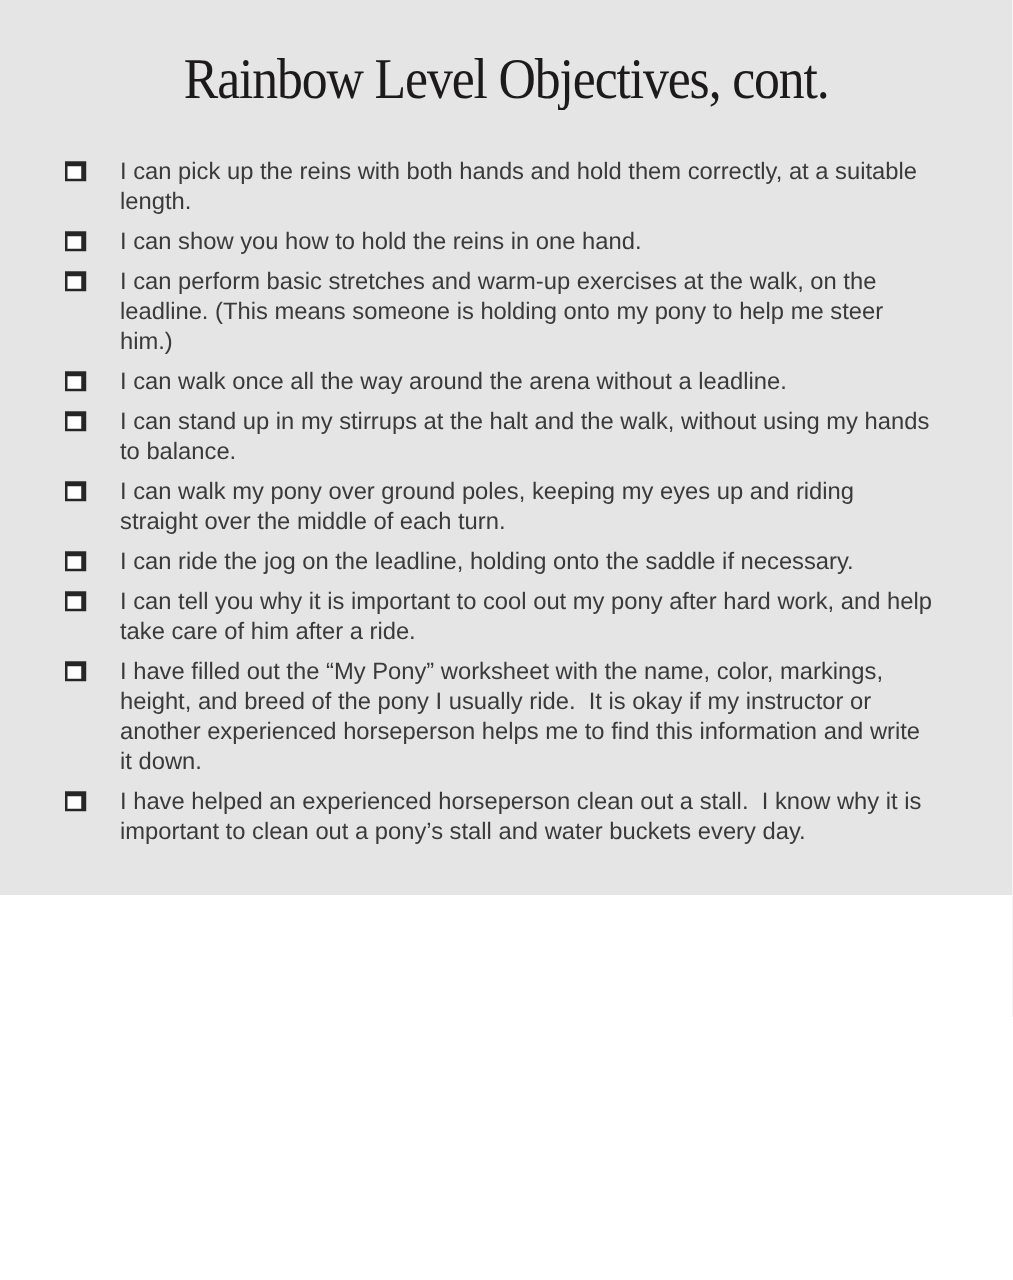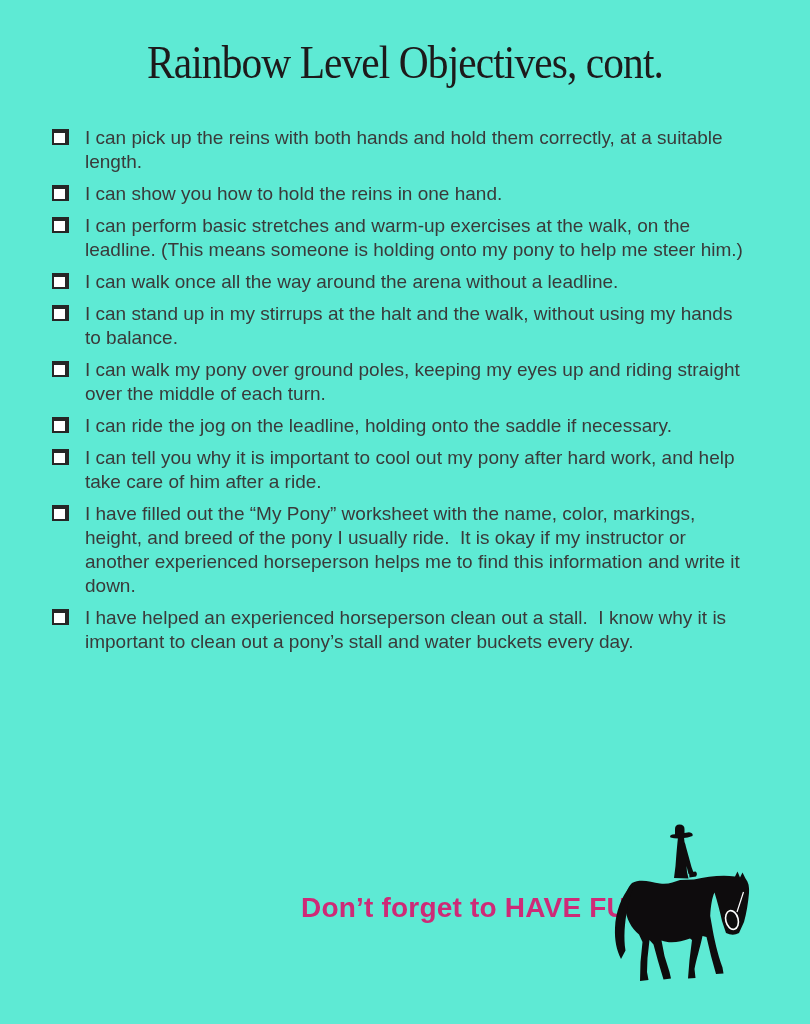--- a/index.html
+++ b/index.html
@@ -1,20 +1,20 @@
 <!DOCTYPE html>
 <html><head>
 <meta charset="utf-8">
 <style>
   html, body { margin: 0; padding: 0; background: #ffffff; }
   .page {
     position: relative;
     width: 810px;
-    height: 1024px;
-    background: #5eead4;
+    height: 716px;
+    background: #e5e5e5;
     overflow: hidden;
     font-family: "Liberation Sans", sans-serif;
   }
   .title {
     position: absolute;
     top: 36px;
     left: 0;
     right: 0;
     margin: 0;
     text-align: center;
@@ -30,21 +30,21 @@
     top: 126px;
     left: 52px;
     width: 694px;
     margin: 0;
     padding: 0;
     list-style: none;
   }
   .checklist li {
     display: flex;
     align-items: flex-start;
-    gap: 16px;
+    gap: 27px;
     margin-bottom: 8px;
     color: #3a3a3a;
     font-size: 19px;
     line-height: 24px;
   }
   .checkbox {
     flex: 0 0 auto;
     width: 11px;
     height: 10px;
     margin-top: 3px;

